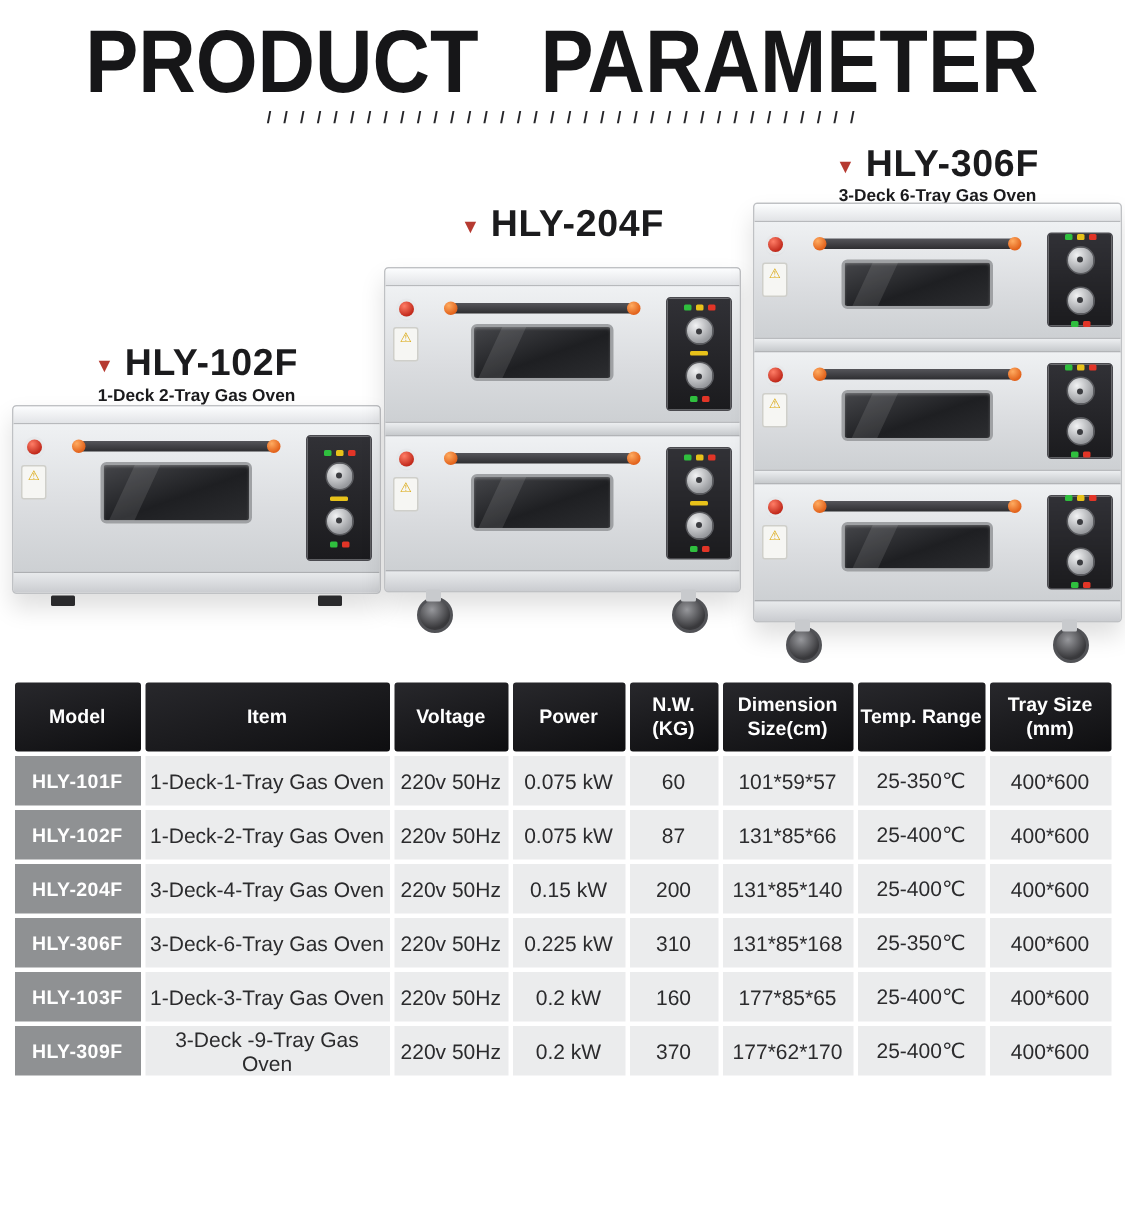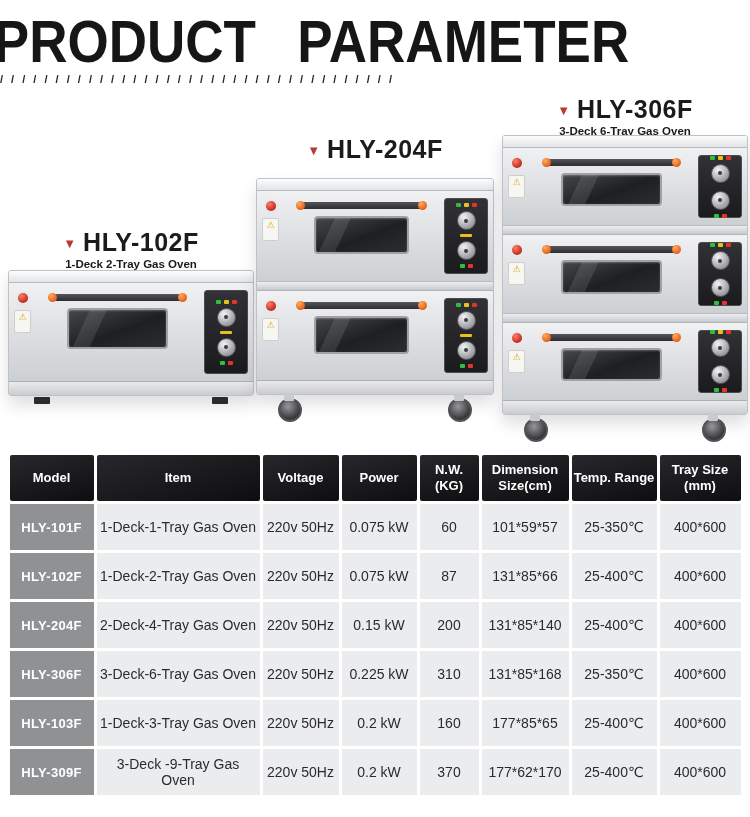--- a/index.html
+++ b/index.html
@@ -2,21 +2,21 @@
 <html><head>
 <meta charset="utf-8">
 <style>
   html,body{margin:0;padding:0;background:#ffffff;}
   body{
     width:750px;height:817px;overflow:hidden;position:relative;
     font-family:"Liberation Sans","DejaVu Sans",sans-serif;
     -webkit-font-smoothing:antialiased;
   }
   
-  header{text-align:left;padding-top:12px;}
+  header{text-align:center;padding-top:12px;}
   h1{margin:0;line-height:1;height:58px;}
   .title-inner{
     display:inline-block;font-size:52px;font-weight:800;color:#161618;
     letter-spacing:0px;word-spacing:26px;transform:scale(1.02,1.14);
     transform-origin:center top;white-space:nowrap;
   }
   .slashes{
     margin-top:3px;font-size:11px;font-weight:700;color:#26262a;
     letter-spacing:2.5px;white-space:nowrap;
   }
@@ -75,21 +75,21 @@
   .foot{position:absolute;bottom:0;width:16px;height:7px;background:#2a2a2c;border-radius:1px;}
   .fl{left:26px;} .fr{right:26px;}
   
   .spec{border-collapse:separate;border-spacing:3px;width:736px;margin:4px auto 0;table-layout:fixed;}
   .spec th{
     background:linear-gradient(165deg,#28282c,#0e0e10);color:#ffffff;
     font-size:13px;font-weight:700;height:46px;border-radius:2px;
     white-space:pre-line;line-height:1.25;padding:0 2px;text-align:center;vertical-align:middle;
   }
   .spec td{
-    height:46px;text-align:center;vertical-align:middle;
+    height:33px;text-align:center;vertical-align:middle;
     font-size:14px;color:#2b2b2d;background:#ebeced;padding:0 2px;
   }
   .spec td.model{background:#8f9193;color:#ffffff;font-weight:700;font-size:13px;letter-spacing:.3px;}
 </style>
 </head>
 <body>
 
 <div class="page">
   <header>
     <h1><span class="title-inner">PRODUCT PARAMETER</span></h1>
@@ -339,21 +339,21 @@
             <td>1-Deck-2-Tray Gas Oven</td>
             <td>220v 50Hz</td>
             <td>0.075 kW</td>
             <td>87</td>
             <td>131*85*66</td>
             <td>25-400℃</td>
             <td>400*600</td>
           </tr>
           <tr>
             <td class="model">HLY-204F</td>
-            <td>2-Deck-4-Tray Gas Oven</td>
+            <td>3-Deck-4-Tray Gas Oven</td>
             <td>220v 50Hz</td>
             <td>0.15 kW</td>
             <td>200</td>
             <td>131*85*140</td>
             <td>25-400℃</td>
             <td>400*600</td>
           </tr>
           <tr>
             <td class="model">HLY-306F</td>
             <td>3-Deck-6-Tray Gas Oven</td>

